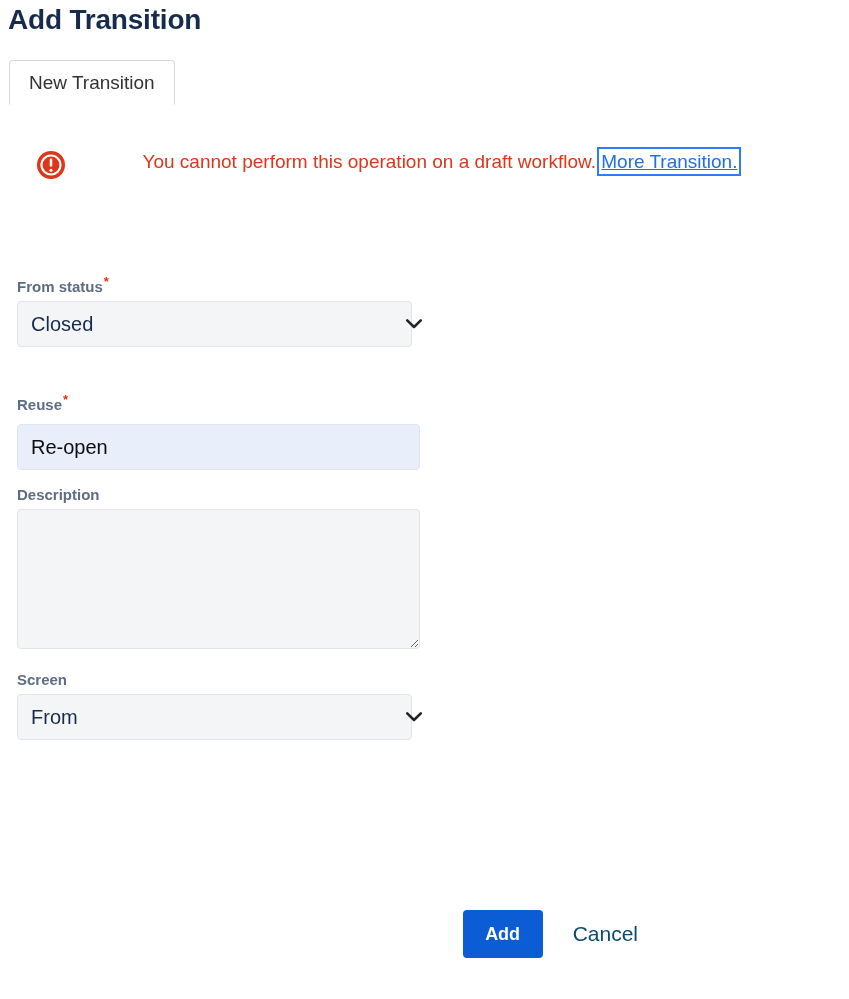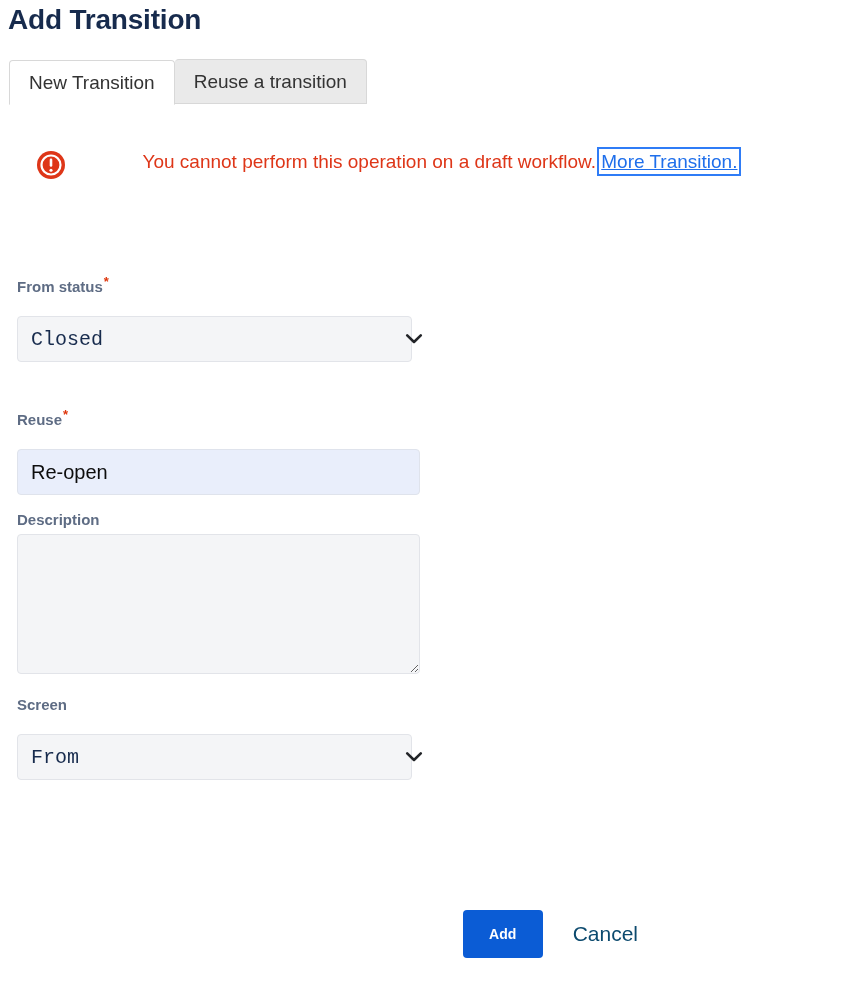--- a/index.html
+++ b/index.html
@@ -124,23 +124,22 @@
   .req {
     color: #de350b;
     font-size: 13px;
     vertical-align: super;
     line-height: 1;
     margin-left: 1px;
   }
 
   .select-wrap {
     position: relative;
-    margin-top: 20px;
-    box-sizing: border-box;
-    font-family: Liberation Mono, monospace;
+    margin-top: 5px;
+    box-sizing: border-box;
   }
   .select-box {
     box-sizing: border-box;
     width: 395px;
     height: 46px;
     background: #f4f5f7;
     border: 1px solid #e2e4e9;
     border-radius: 4px;
     display: flex;
     align-items: center;
@@ -156,21 +155,21 @@
     top: 50%;
     transform: translateY(-50%);
     pointer-events: none;
     line-height: 0;
   }
 
   .text-input {
     box-sizing: border-box;
     width: 403px;
     height: 46px;
-    margin-top: 20px;
+    margin-top: 10px;
     background: #e9eefb;
     border: 1px solid #dfe3ec;
     border-radius: 4px;
     font-size: 20px;
     color: #0d0d0d;
     padding: 0 13px;
     font-family: "Liberation Sans", sans-serif;
     outline: none;
   }
 
@@ -200,21 +199,21 @@
   .footer {
     position: absolute;
     right: 45px;
     top: 910px;
     display: flex;
     align-items: center;
   }
   .btn-primary {
     background: #0b5cd5;
     color: #ffffff;
-    font-size: 14px;
+    font-size: 18px;
     font-weight: bold;
     border: none;
     border-radius: 4px;
     padding: 0 20px;
     height: 48px;
     min-width: 80px;
     cursor: pointer;
     font-family: "Liberation Sans", sans-serif;
   }
   .btn-link {
@@ -228,23 +227,20 @@
 </head>
 <body>
 
 <div class="page">
 
   <div class="page-title">Add Transition</div>
 
   <div class="tab-strip">
     <div class="tab active">
       <span>New Transition</span>
-    </div>
-    <div class="tab inactive">
-      <span>Reuse a transition</span>
     </div>
   </div>
 
   <div class="error-row">
     <div class="error-icon">
       <svg width="30" height="30" viewBox="0 0 30 30" aria-hidden="true">
         <circle cx="15" cy="15" r="14" fill="#de3618"></circle>
         <circle cx="15" cy="15" r="9.5" fill="none" stroke="#ffffff" stroke-width="2.2"></circle>
         <rect x="13.7" y="8.6" width="2.6" height="8.2" rx="1.3" fill="#ffffff"></rect>
         <circle cx="15" cy="20.3" r="1.55" fill="#ffffff"></circle>

